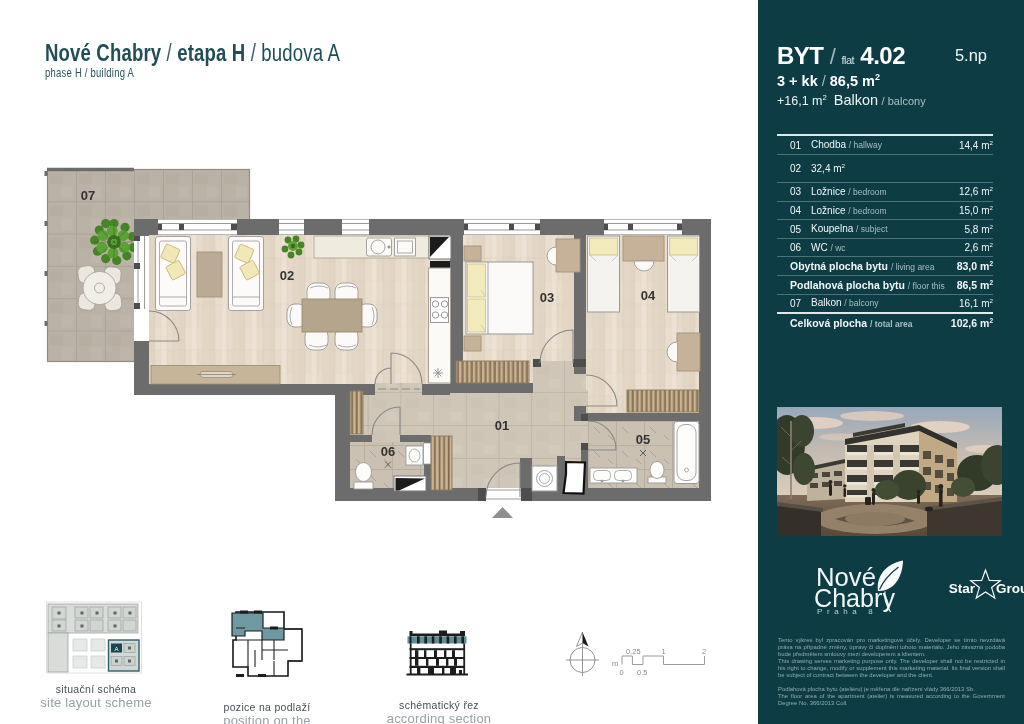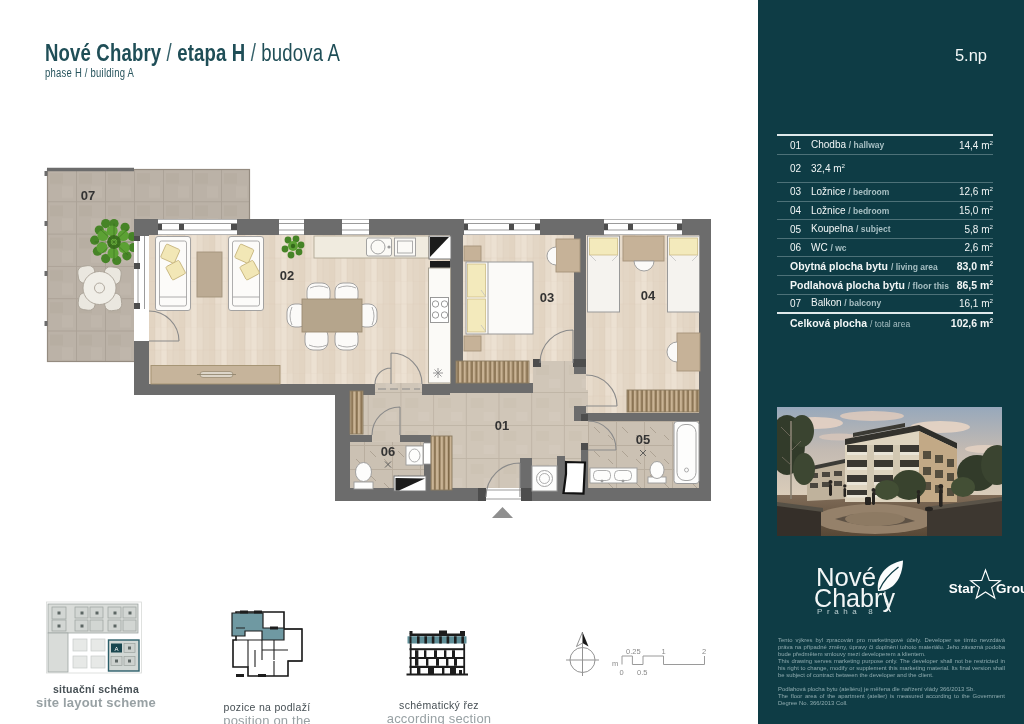--- a/index.html
+++ b/index.html
@@ -25,23 +25,23 @@
   .sub2 .big{font-size:14.5px;}
   .sub2 .lt{color:#a7c0c4;font-size:11px;}
   sup{font-size:62%;vertical-align:super;line-height:0;}
   
   #tbl{position:absolute;left:19px;top:134px;width:216px;border-top:2.5px solid #dfe9ea;}
   .trow{display:flex;align-items:center;border-bottom:1px solid rgba(205,222,225,0.33);
         font-size:10px;color:#f2f6f6;box-sizing:border-box;padding-left:13px;}
   .trow .no{width:21px;flex:none;}
   .trow .nm{flex:1;line-height:1.15;}
   .trow .ar{flex:none;text-align:right;}
-  .lt2{color:#a7bfc3;font-size:8.5px;font-weight:bold;}
+  .lt2{color:#a7bfc3;font-size:8.5px;}
   .trow.bold{font-weight:bold;font-size:10.5px;}
-  .trow.bold .lt2{font-weight:bold;}
+  .trow.bold .lt2{font-weight:normal;}
   .thick{border-bottom:2.5px solid #dfe9ea;}
   
   #fine{position:absolute;left:20px;top:637px;width:227px;font-size:5.9px;line-height:7.05px;
         color:#8fabaf;text-align:justify;}
   #fine p{margin:0 0 7px 0;}
   
   .cap{position:absolute;text-align:center;color:#464f54;font-size:10.5px;letter-spacing:0.3px;}
   .cap .s{display:block;font-size:13px;color:#98a1a4;margin-top:0;letter-spacing:0.2px;}
 </style>
 </head>
@@ -511,20 +511,25 @@
   </g>
 </g>
 </svg>
 
 <div id="title" class="abs">
   <div class="l1"><span>Nové Chabry</span><span class="sl"> / </span><span>etapa H</span><span class="sl"> / </span><span class="reg">budova A</span></div>
   <div class="l2">phase H / building A</div>
 </div>
 
 <div id="side" class="abs">
+  <div class="hdr">
+    <div class="byt">BYT <span class="sl">/</span> <span class="small">flat</span>&nbsp;4.02</div>
+    <div class="sub1">3 + kk <span class="sl">/</span> 86,5 m<sup>2</sup></div>
+    <div class="sub2"><span>+16,1 m<sup>2</sup></span>&nbsp; <span class="big">Balkon</span> <span class="lt">/ balcony</span></div>
+  </div>
   <div class="np">5.np</div>
   <div id="tbl">
     <div class="trow" style="height:19px">
         <span class="no">01</span>
         <span class="nm">Chodba <span class="lt2">/ hallway</span></span>
         <span class="ar">14,4&nbsp;m<sup>2</sup></span>
       </div>
     <div class="trow" style="height:28px">
         <span class="no">02</span>
         <span class="ar">32,4&nbsp;m<sup>2</sup></span>
@@ -556,21 +561,21 @@
     <div class="trow bold" style="height:19px">
         <span class="nm">Podlahová plocha bytu <span class="lt2">/ floor this</span></span>
         <span class="ar">86,5&nbsp;m<sup>2</sup></span>
       </div>
     <div class="trow thick" style="height:18.4px">
         <span class="no">07</span>
         <span class="nm">Balkon <span class="lt2">/ balcony</span></span>
         <span class="ar">16,1&nbsp;m<sup>2</sup></span>
       </div>
     <div class="trow" style="height:19px;border-bottom:none">
-        <span class="nm bold2" style="font-weight:bold;font-size:10.5px">Celková plocha <span class="lt2" style="font-weight:normal">/ total area</span></span>
+        <span class="nm bold2" style="font-weight:bold;font-size:10.5px">Celková plocha <span class="lt2" style="font-weight:bold">/ total area</span></span>
         <span class="ar" style="font-weight:bold;font-size:10.5px">102,6&nbsp;m<sup>2</sup></span>
       </div>
   </div>
 
   <div id="photo" class="abs" style="left:19px;top:407px;width:225px;height:129px;">
   <svg width="225" height="129" viewBox="0 0 225 129">
     <defs>
       <linearGradient id="sky" x1="0" y1="0" x2="0" y2="1">
         <stop offset="0" stop-color="#97a8bb"></stop>
         <stop offset="0.45" stop-color="#c3bab2"></stop>
@@ -697,15 +702,15 @@
     </g>
     <path d="M194.5 20 L198.3 30.4 L209.3 30.7 L200.6 37.5 L203.8 48.1 L194.5 41.9 L185.2 48.1 L188.4 37.5 L179.7 30.7 L190.7 30.4 Z" fill="none" stroke="#ffffff" stroke-width="1.15"></path>
   </svg>
   </div>
   <div id="fine">
     <p>Tento výkres byl zpracován pro marketingové účely. Developer se tímto nevzdává práva na případné změny, úpravy či doplnění tohoto materiálu. Jeho závazná podoba bude předmětem smlouvy mezi developerem a klientem.<br>This drawing serves marketing purpose only. The developer shall not be restricted in his right to change, modify or supplement this marketing material. Its final version shall be subject of contract between the developer and the client.</p>
     <p>Podlahová plocha bytu (ateliéru) je měřena dle nařízení vlády 366/2013 Sb.<br>The floor area of the apartment (atelier) is measured according to the Government Degree No. 366/2013 Coll.</p>
   </div>
 </div>
 
-<div class="cap" style="left:36px;top:683px;width:120px;font-weight:bold;">situační schéma<span class="s">site layout scheme</span></div>
+<div class="cap" style="left:36px;top:683px;width:120px;">situační schéma<span class="s">site layout scheme</span></div>
 <div class="cap" style="left:207px;top:701px;width:120px;">pozice na podlaží<span class="s">position on the pokoj</span></div>
 <div class="cap" style="left:379px;top:699px;width:120px;">schématický řez<span class="s">according section</span></div>
 
 </body></html>

